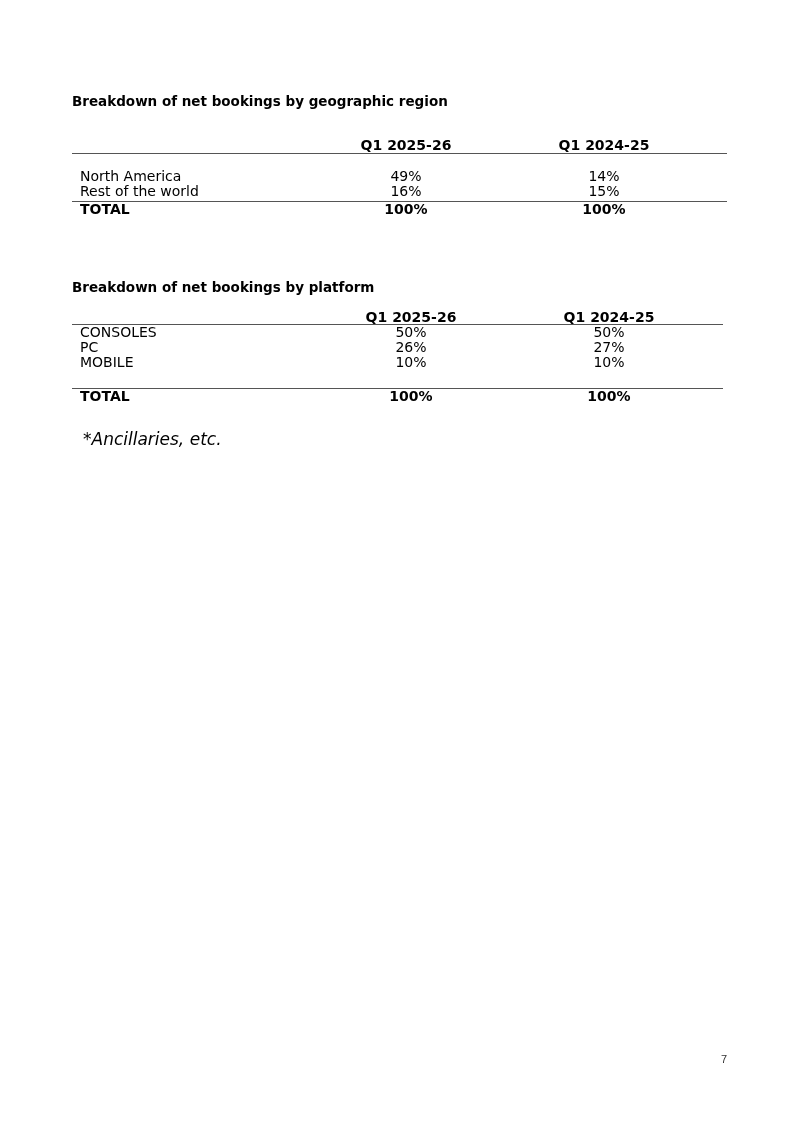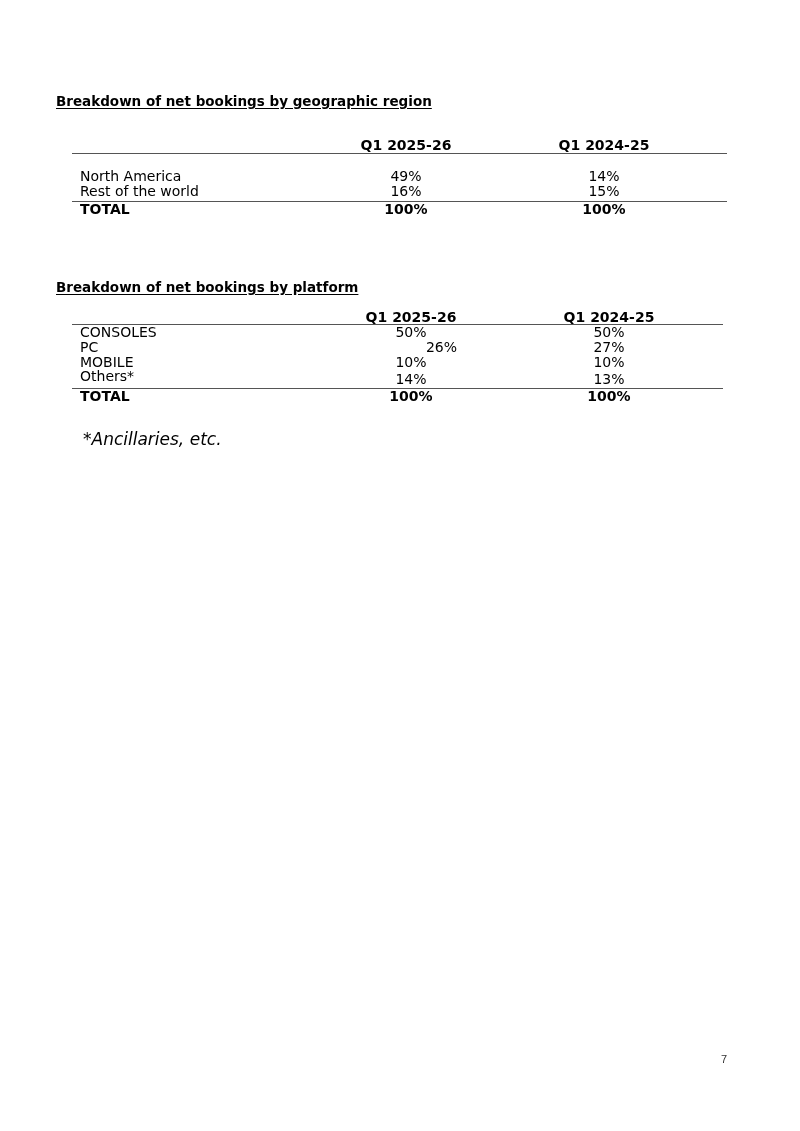--- a/index.html
+++ b/index.html
@@ -10,24 +10,23 @@
     body {
       width: 800px;
       height: 1131px;
       position: relative;
       font-family: "DejaVu Sans", "Liberation Sans", sans-serif;
       color: #000;
       overflow: hidden;
     }
     .section-title {
       position: absolute;
-      left: 56px;
+      left: 72px;
       font-size: 13.5px;
       font-weight: bold;
-      text-decoration: underline;
       text-underline-offset: 2px;
       white-space: nowrap;
       margin: 0;
     }
     .tbl {
       position: absolute;
       left: 72px;
       font-size: 14px;
     }
     .row {
@@ -109,32 +108,27 @@
   </div>
   <div class="rule" style="top:14px; width:651px;"></div>
 
   <div class="row" style="top:15px; width:651px;">
     <span class="cell-label">CONSOLES</span>
     <span class="cell-c1" style="left:279px;">50%</span>
     <span class="cell-c2" style="left:477px;">50%</span>
   </div>
   <div class="row" style="top:30px; width:651px;">
     <span class="cell-label">PC</span>
-    <span class="cell-c1" style="left:265px;text-align:right;">26%</span>
+    <span class="cell-c1" style="left:279px;">26%</span>
     <span class="cell-c2" style="left:477px;">27%</span>
   </div>
   <div class="row" style="top:45px; width:651px;">
     <span class="cell-label">MOBILE</span>
     <span class="cell-c1" style="left:279px;">10%</span>
     <span class="cell-c2" style="left:477px;">10%</span>
-  </div>
-  <div class="row" style="top:60px; width:651px;">
-    <span class="cell-label" style="top:-1px;">Others*</span>
-    <span class="cell-c1" style="left:279px; top:2px;">14%</span>
-    <span class="cell-c2" style="left:477px; top:2px;">13%</span>
   </div>
   <div class="rule" style="top:78px; width:651px;"></div>
   <div class="row bold" style="top:79px; width:651px;">
     <span class="cell-label">TOTAL</span>
     <span class="cell-c1" style="left:279px;">100%</span>
     <span class="cell-c2" style="left:477px;">100%</span>
   </div>
 </div>
 
 <div class="footnote">*Ancillaries, etc.</div>

